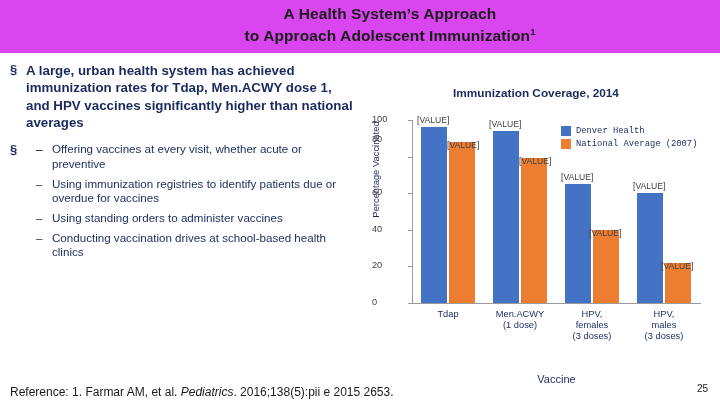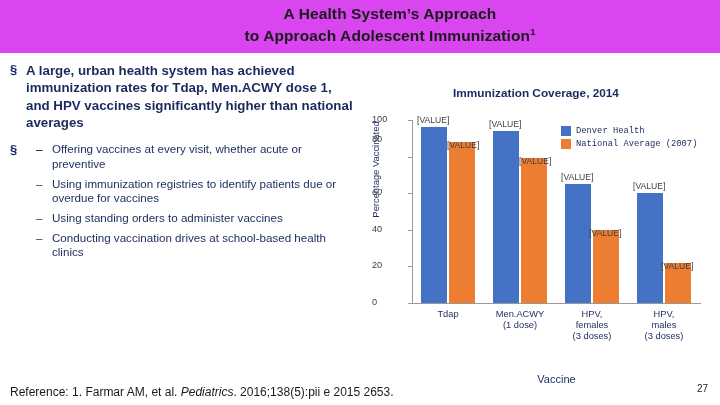--- a/index.html
+++ b/index.html
@@ -229,21 +229,21 @@
       <span class="marker">–</span>
       <span>Conducting vaccination drives at school-based health clinics</span>
     </div>
   </div>
 </div>
 
 <div id="reference">
   <span>Reference: 1. Farmar AM, et al. </span><span class="ital">Pediatrics</span><span>. 2016;138(5):pii e 2015 2653.</span>
 </div>
 
-<div id="slide-number">27</div>
+<div id="slide-number">25</div>
 
 <div id="chart-panel">
   <div id="chart-title">Immunization Coverage, 2014</div>
 
   <div id="y-axis-line"></div>
   <div id="x-axis-line"></div>
 
   <div id="y-axis-title">Percentage Vaccinated</div>
   <div id="x-axis-title">Vaccine</div>
 

